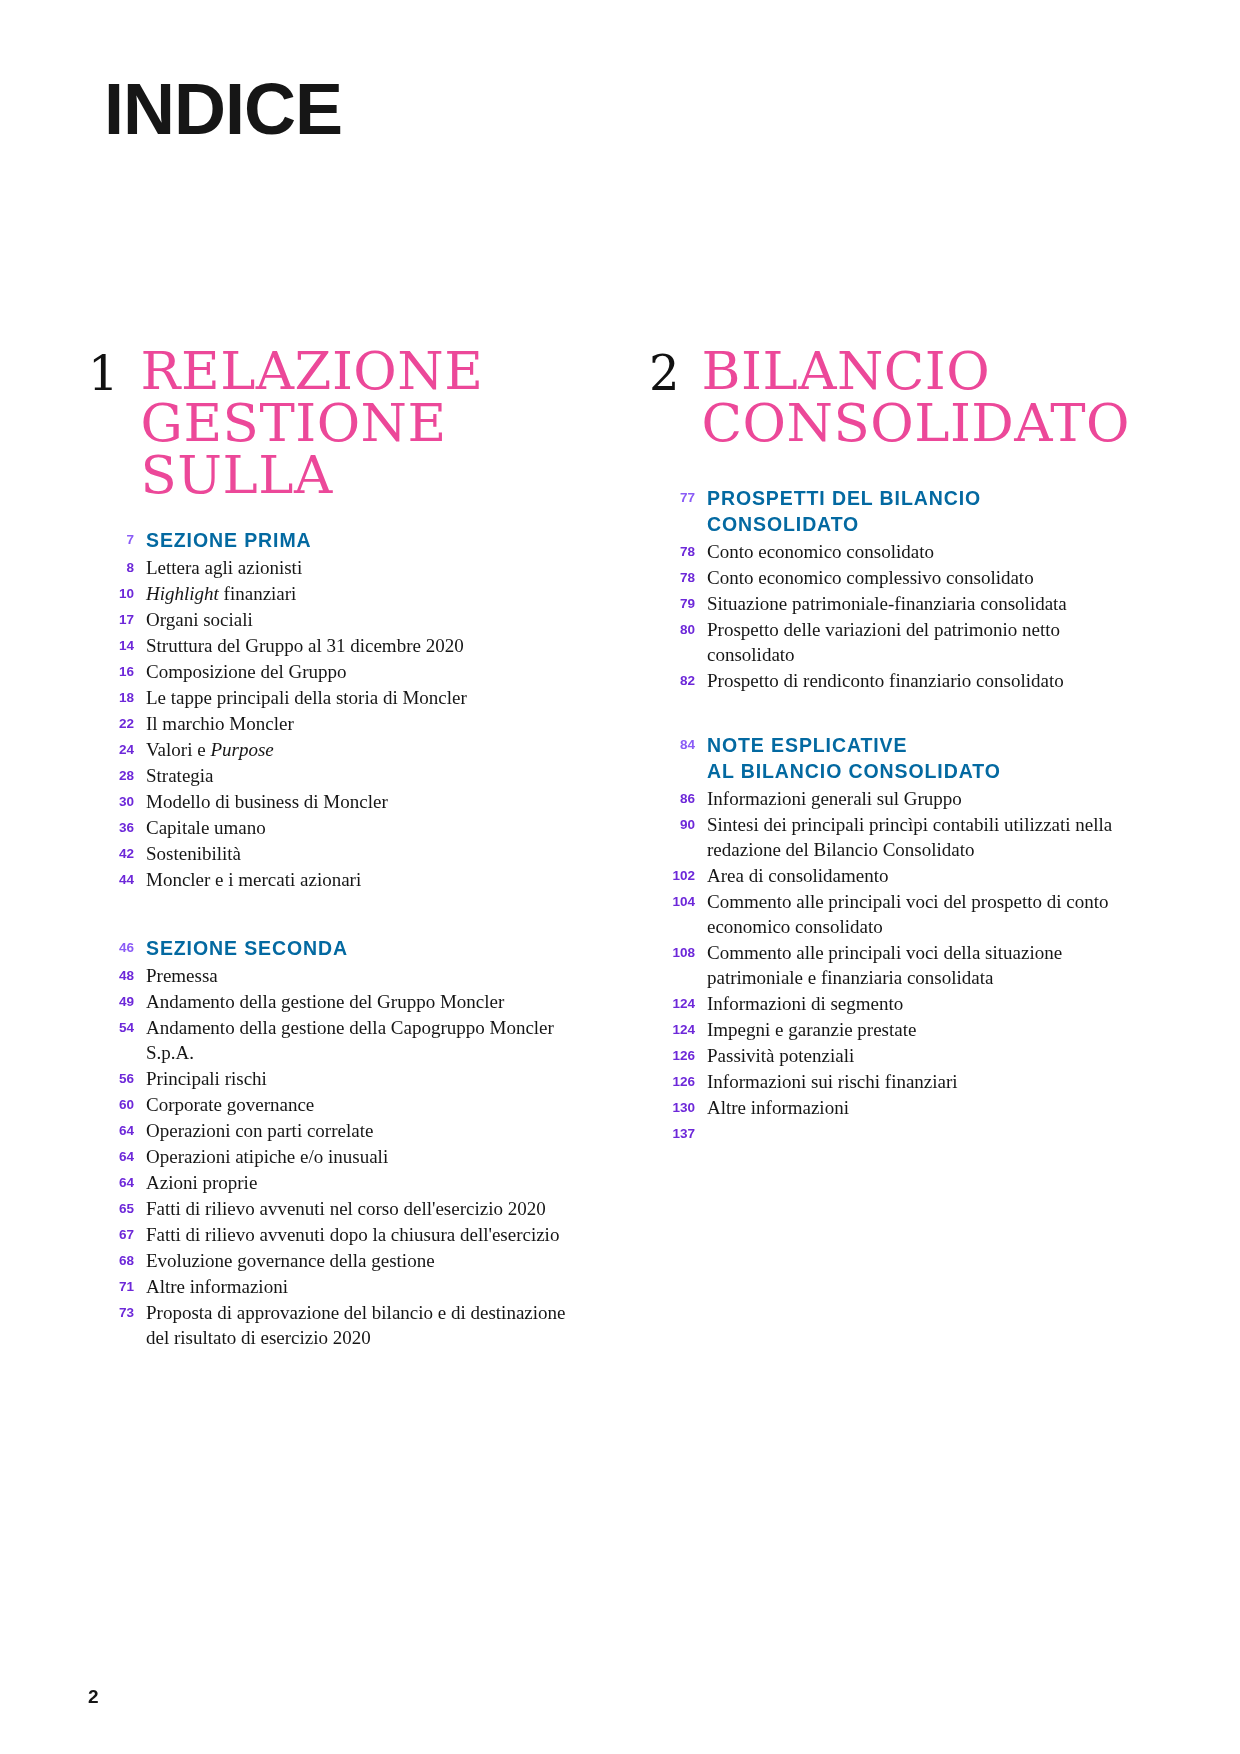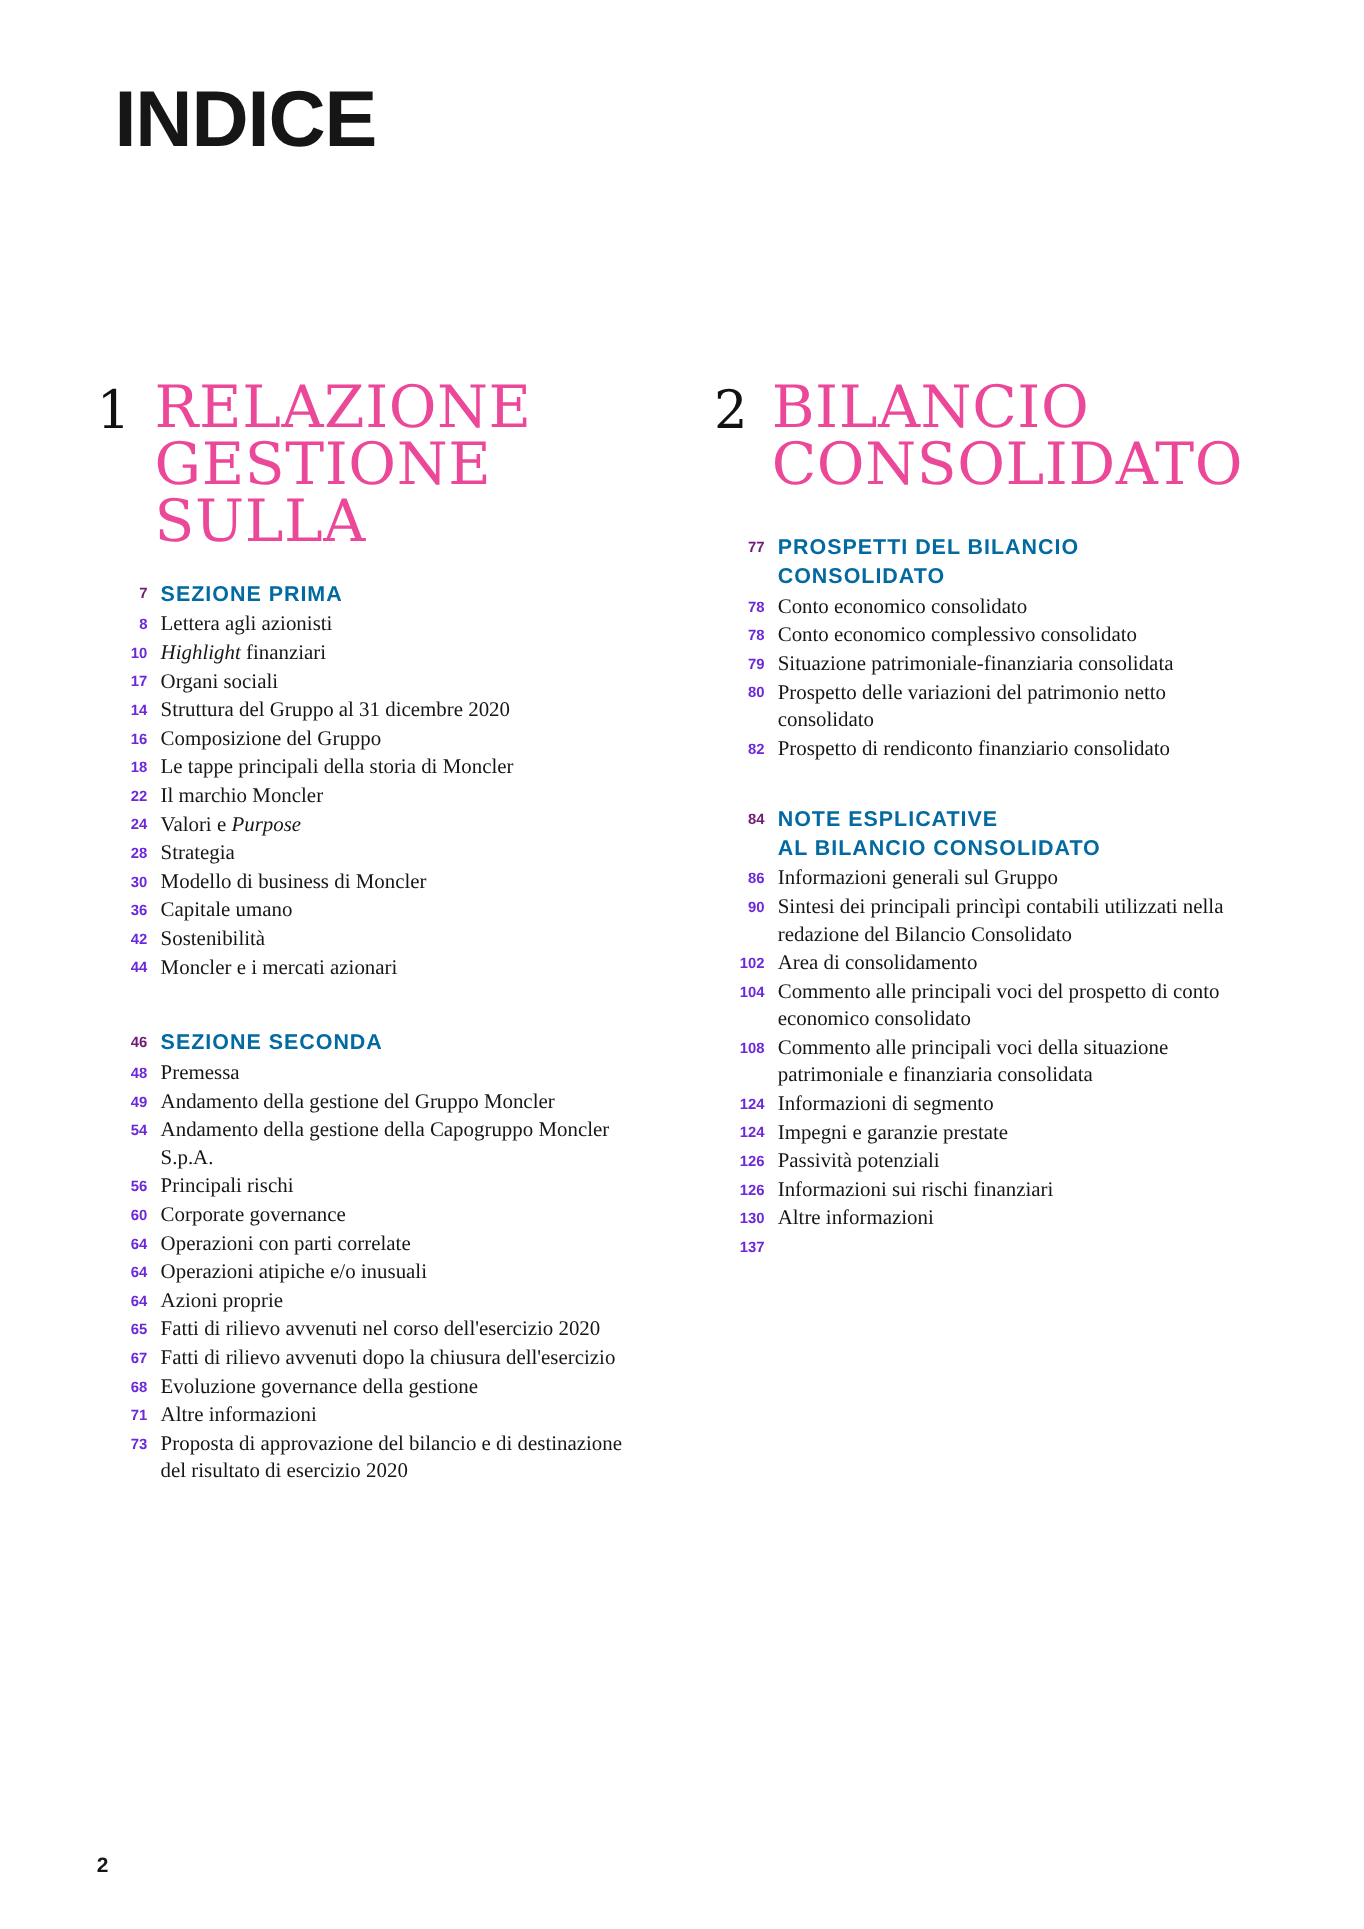--- a/index.html
+++ b/index.html
@@ -78,21 +78,21 @@
   }
   .sec-head .pg {
     width: 58px;
     flex: 0 0 58px;
     text-align: right;
     padding-right: 12px;
     box-sizing: border-box;
     font-family: "Liberation Sans", sans-serif;
     font-size: 13.5px;
     font-weight: bold;
-    color: #701a75;
+    color: #8b5cf6;
     line-height: 26px;
   }
   .sec-head .label {
     font-family: "Liberation Sans", sans-serif;
     font-size: 19.5px;
     font-weight: bold;
     letter-spacing: 0.9px;
     color: #0369a1;
     line-height: 26px;
   }

